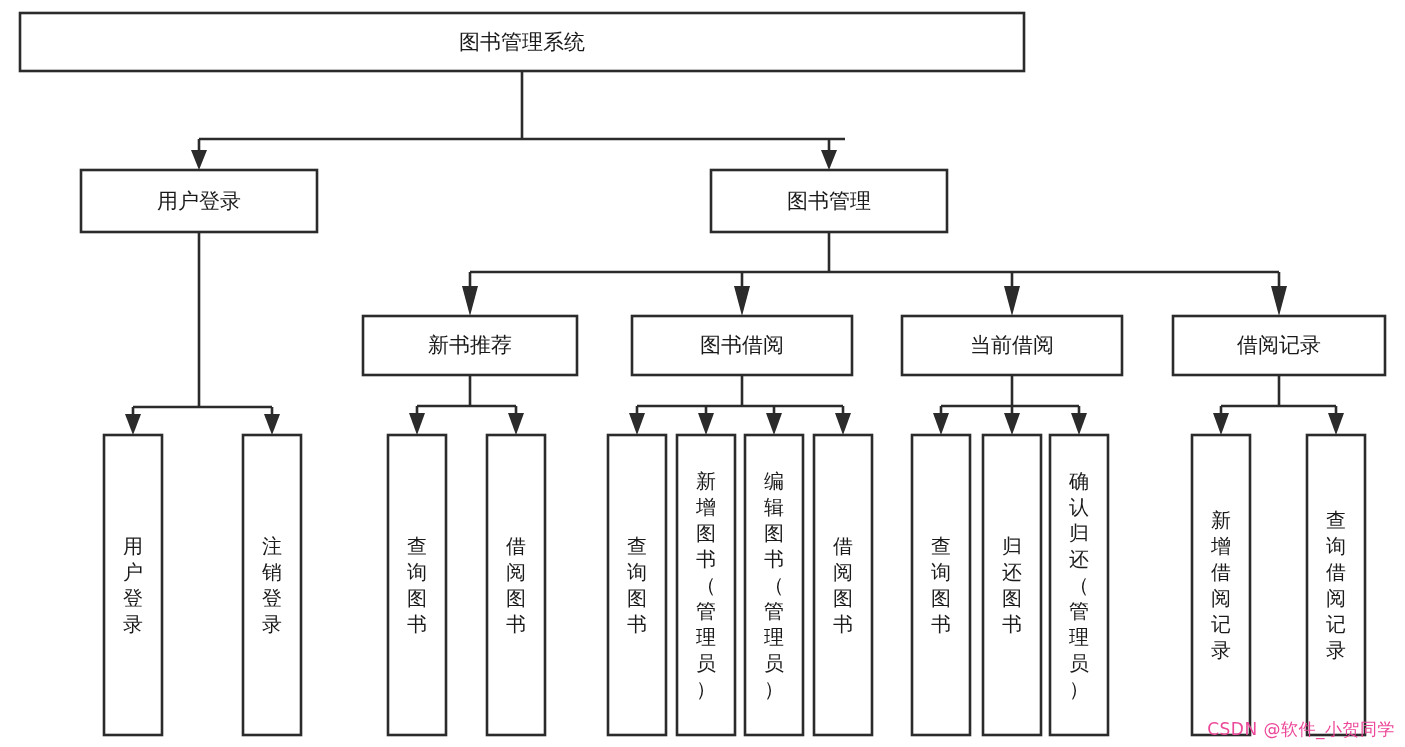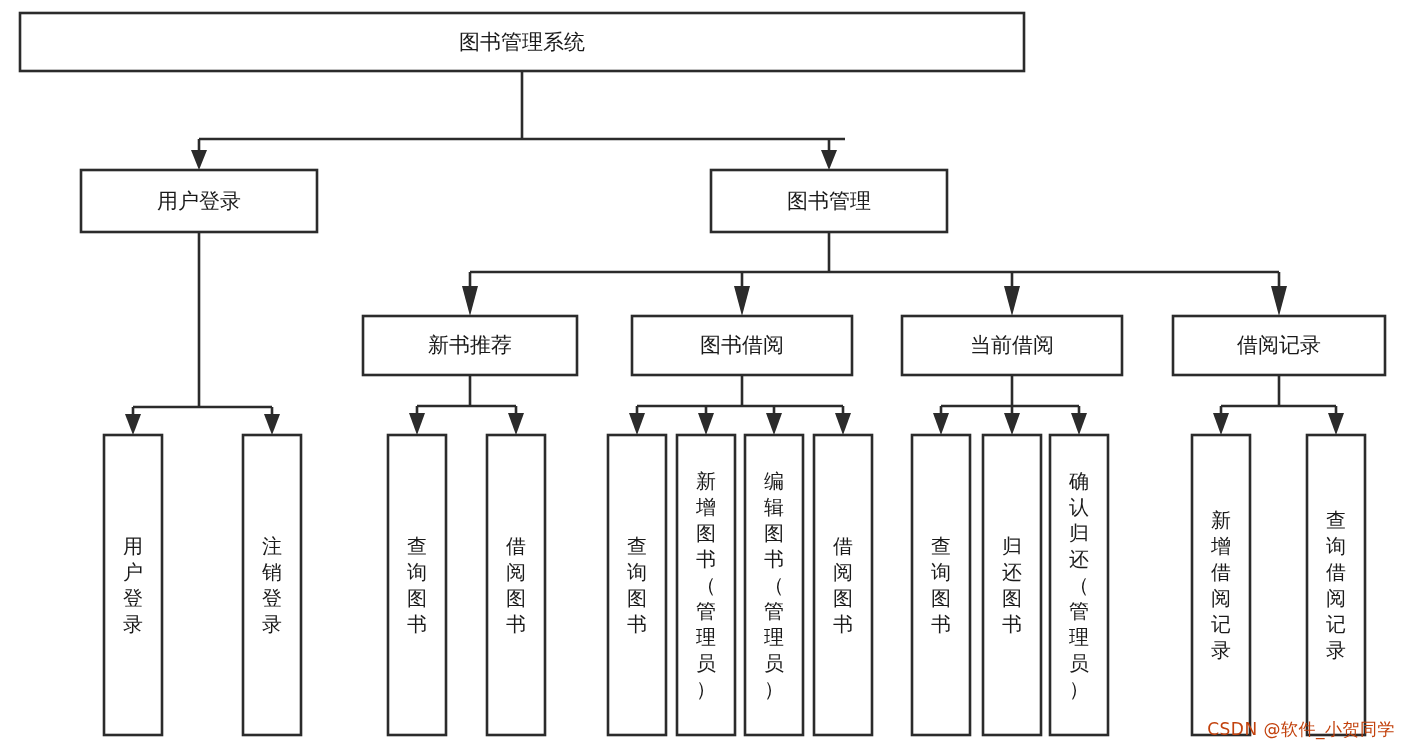--- a/index.html
+++ b/index.html
@@ -52,21 +52,21 @@
     fill: #1a1a1a;
     font-size: 20px;
     text-anchor: middle;
   }
   .watermark {
     position: absolute;
     right: 10px;
     bottom: 6px;
     font-family: "DejaVu Sans", "Liberation Sans", sans-serif;
     font-size: 17px;
-    color: #c2410c;
+    color: #ec4899;
     letter-spacing: 0.5px;
     white-space: nowrap;
     user-select: none;
   }
 </style>
 </head>
 <body>
 
 <div id="diagram-root">
 

